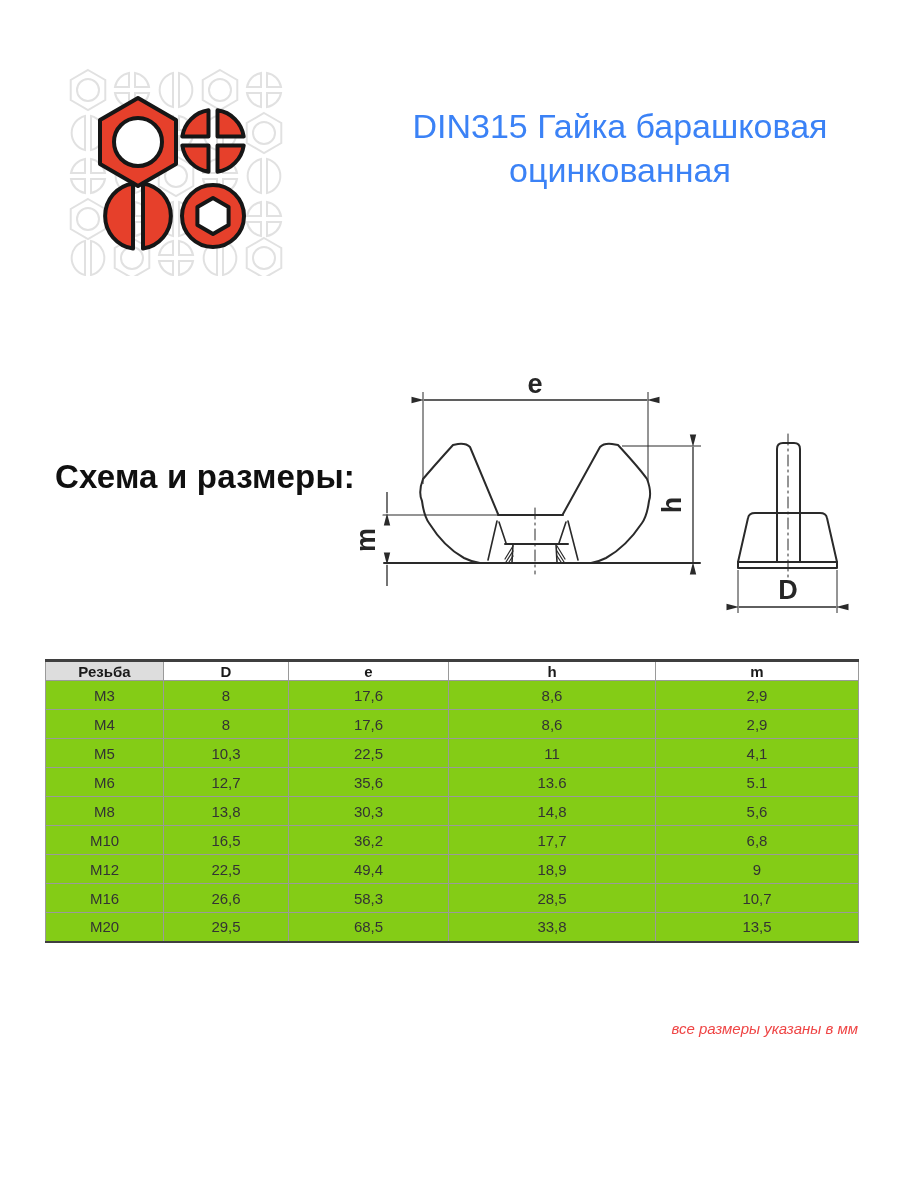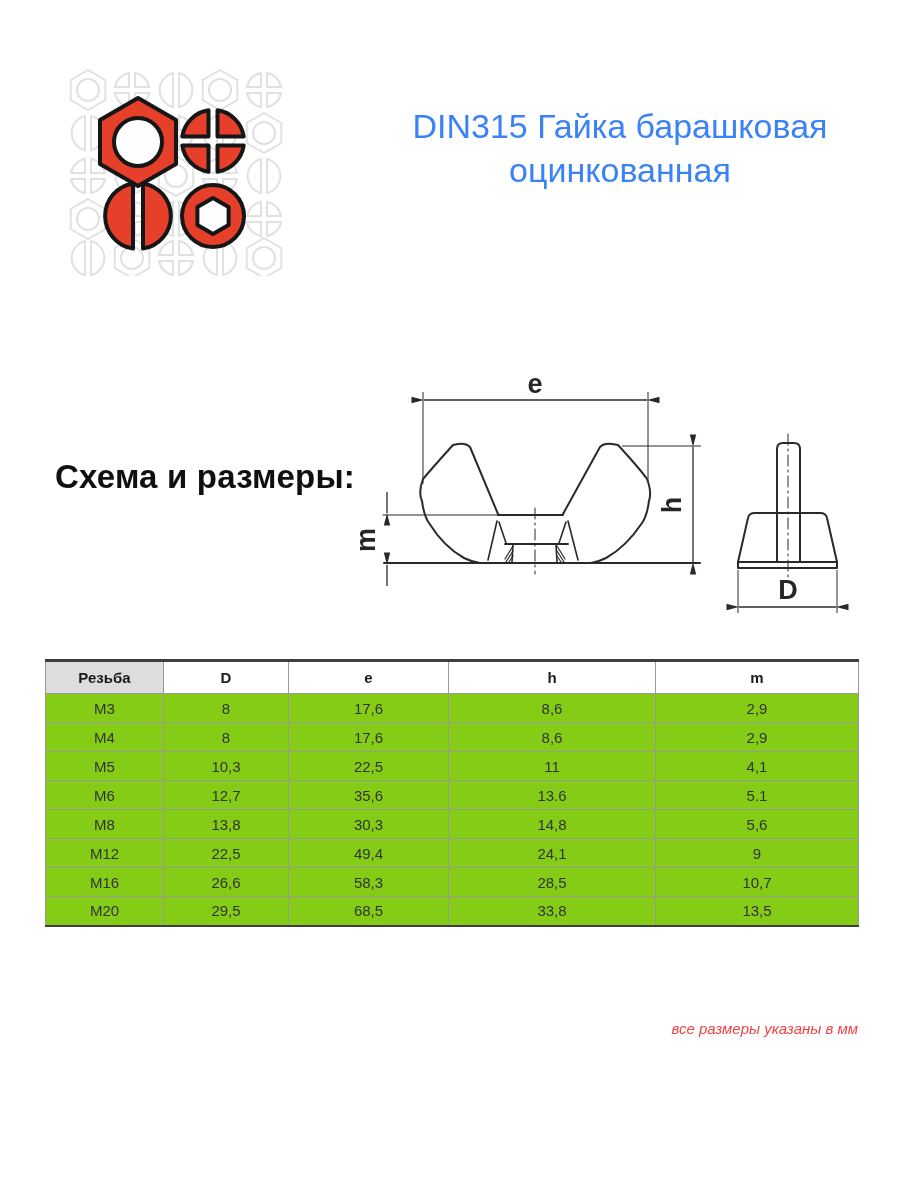--- a/index.html
+++ b/index.html
@@ -24,21 +24,21 @@
   #drawing text{font-family:"Liberation Sans",sans-serif;font-size:27px;font-weight:600;fill:#262626;}
   
   #spec-table{
     left:45px;top:659px;width:813px;border-collapse:collapse;table-layout:fixed;
     font-size:15px;color:#333333;
   }
   #spec-table th,#spec-table td{
     border:1px solid #9a9a9a;text-align:center;vertical-align:middle;padding:0;
   }
   #spec-table{border:1px solid #6f6f6f;border-top:3px solid #3f3f3f;border-bottom:2px solid #3f3f3f;}
-  #spec-table thead tr{height:33px;}
+  #spec-table thead tr{height:20px;}
   #spec-table tbody tr{height:29px;background:#84cc16;}
   #spec-table th{font-weight:700;color:#1a1a1a;background:#ffffff;}
   #spec-table th.first{background:#dddddd;}
   #footer-note{
     left:45px;top:1020px;width:813px;text-align:right;
     font-size:15px;font-style:italic;color:#ef4444;
   }
 </style>
 </head>
 <body>
@@ -238,24 +238,31 @@
         <td>5.1</td>
     </tr>
     <tr>
       <td>M8</td>
         <td>13,8</td>
         <td>30,3</td>
         <td>14,8</td>
         <td>5,6</td>
     </tr>
     <tr>
+      <td>M10</td>
+        <td>16,5</td>
+        <td>36,2</td>
+        <td>17,7</td>
+        <td>6,8</td>
+    </tr>
+    <tr>
       <td>M12</td>
         <td>22,5</td>
         <td>49,4</td>
-        <td>24,1</td>
+        <td>18,9</td>
         <td>9</td>
     </tr>
     <tr>
       <td>M16</td>
         <td>26,6</td>
         <td>58,3</td>
         <td>28,5</td>
         <td>10,7</td>
     </tr>
     <tr>

